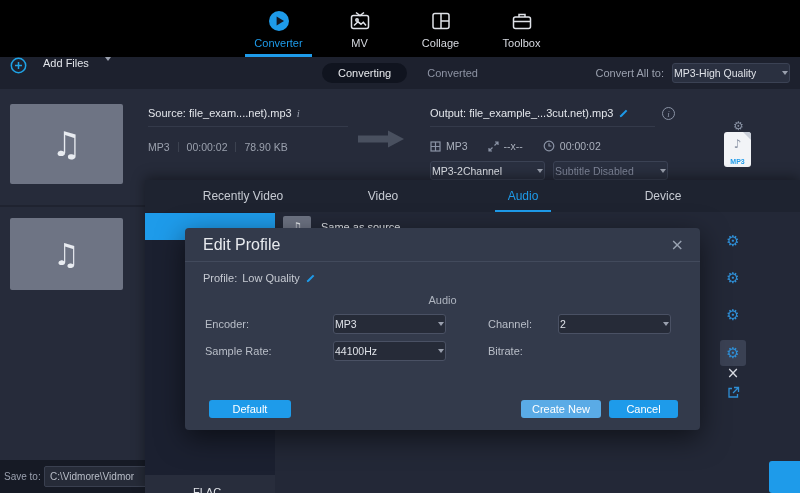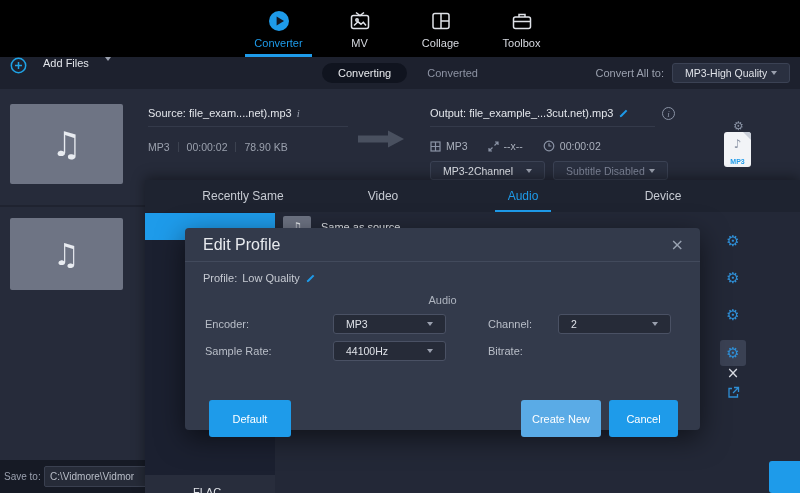--- a/index.html
+++ b/index.html
@@ -24,21 +24,21 @@
   .toolbar{position:absolute;top:57px;left:0;width:800px;height:32px;background:#1d212e;z-index:3}
   .add-files{position:absolute;left:10px;top:0;height:32px;display:flex;align-items:flex-start;gap:16px;cursor:pointer}
   .add-files .lbl{color:#e2e5ea}
   .mid-tabs{position:absolute;left:50%;top:0;height:32px;transform:translateX(-50%);
             display:flex;align-items:center;gap:20px}
   .pill{background:#10141f;color:#e8eaee;border-radius:12px;padding:4px 16px}
   .tab-plain{color:#8d93a3}
   .convert-all{position:absolute;right:10px;top:0;height:32px;display:flex;align-items:center;gap:8px}
   .convert-all .lbl{color:#9aa0ae}
   .dd{background:#2a3040;border:1px solid #3b4254;border-radius:3px;height:20px;
-      display:flex;align-items:center;justify-content:space-between;padding:0 12px;cursor:pointer}
+      display:flex;align-items:center;justify-content:space-between;padding:0 1px;cursor:pointer}
   .dd .val{color:#dfe2e8;font-size:10.5px;white-space:nowrap;overflow:hidden}
   .dd.dim .val{color:#80879a}
 
   
   .thumb{background:#6e7484;border-radius:2px;display:flex;align-items:center;justify-content:center;
          color:#e8ebf0}
   .row-divider{position:absolute;left:0;top:205px;width:800px;height:2px;background:#1f2330}
   .src-title,.out-title{display:flex;align-items:center;gap:5px;color:#e2e5ea;font-size:11px;white-space:nowrap}
   .title-line{height:1px;background:#343a4a;margin-top:7px}
   .meta-row{display:flex;align-items:center;color:#9aa0ad;font-size:10.5px}
@@ -85,21 +85,21 @@
          border-radius:4px;z-index:10;box-shadow:0 8px 28px rgba(0,0,0,.55)}
   .m-head{height:34px;display:flex;align-items:center;justify-content:space-between;
           padding:0 16px 0 18px;border-bottom:1px solid #424a5c}
   .m-title{color:#e8eaee;font-size:16px}
   .m-close{color:#9aa3b2;font-size:16px;cursor:pointer;line-height:1}
   .m-profile{position:absolute;left:18px;top:44px;display:flex;align-items:center;gap:5px;color:#c6cad2}
   .m-section{position:absolute;left:0;top:66px;width:515px;text-align:center;color:#aeb4bf}
   .m-label{position:absolute;color:#b9bec8;font-size:11px}
   .m-dd{position:absolute;width:113px;height:20px;background:#262b38;border:1px solid #4a5164}
   .m-dd .val{font-size:10.5px}
-  .m-btn{position:absolute;height:37px;border-radius:3px;background:#1e9bea;color:#fff;
+  .m-btn{position:absolute;height:18px;border-radius:3px;background:#1e9bea;color:#fff;
          display:flex;align-items:center;justify-content:center;font-size:11px;cursor:pointer}
   .m-btn.lite{background:#5aabe6}
 
   
   .bottom-bar{position:absolute;left:0;top:460px;width:800px;height:33px;background:#161a25;z-index:2}
   .save-lbl{position:absolute;left:4px;top:0;height:33px;display:flex;align-items:center;color:#9aa0ae;font-size:10px}
   .save-input{position:absolute;left:44px;top:6px;width:130px;height:21px;background:#262b38;
               border:1px solid #3a4050;border-radius:2px;display:flex;align-items:center;padding:0 5px;
               color:#b9bec8;font-size:10px;white-space:nowrap;overflow:hidden}
   .corner-btn{position:absolute;left:769px;top:461px;width:31px;height:32px;background:#1e9bea;
@@ -240,21 +240,21 @@
 
   <footer class="bottom-bar">
     <span class="save-lbl">Save to:</span>
     <div class="save-input">
       <span>C:\Vidmore\Vidmor</span>
     </div>
   </footer>
 
   <section class="panel">
     <div class="panel-tabs">
-      <div class="p-tab">Recently Same</div>
+      <div class="p-tab">Recently Video</div>
       <div class="p-tab">Video</div>
       <div class="p-tab active">Audio</div>
       <div class="p-tab">Device</div>
     </div>
 
     <div class="format-col">
       <div class="fmt-selected"></div>
       <div class="fmt-flac">FLAC</div>
     </div>
 

